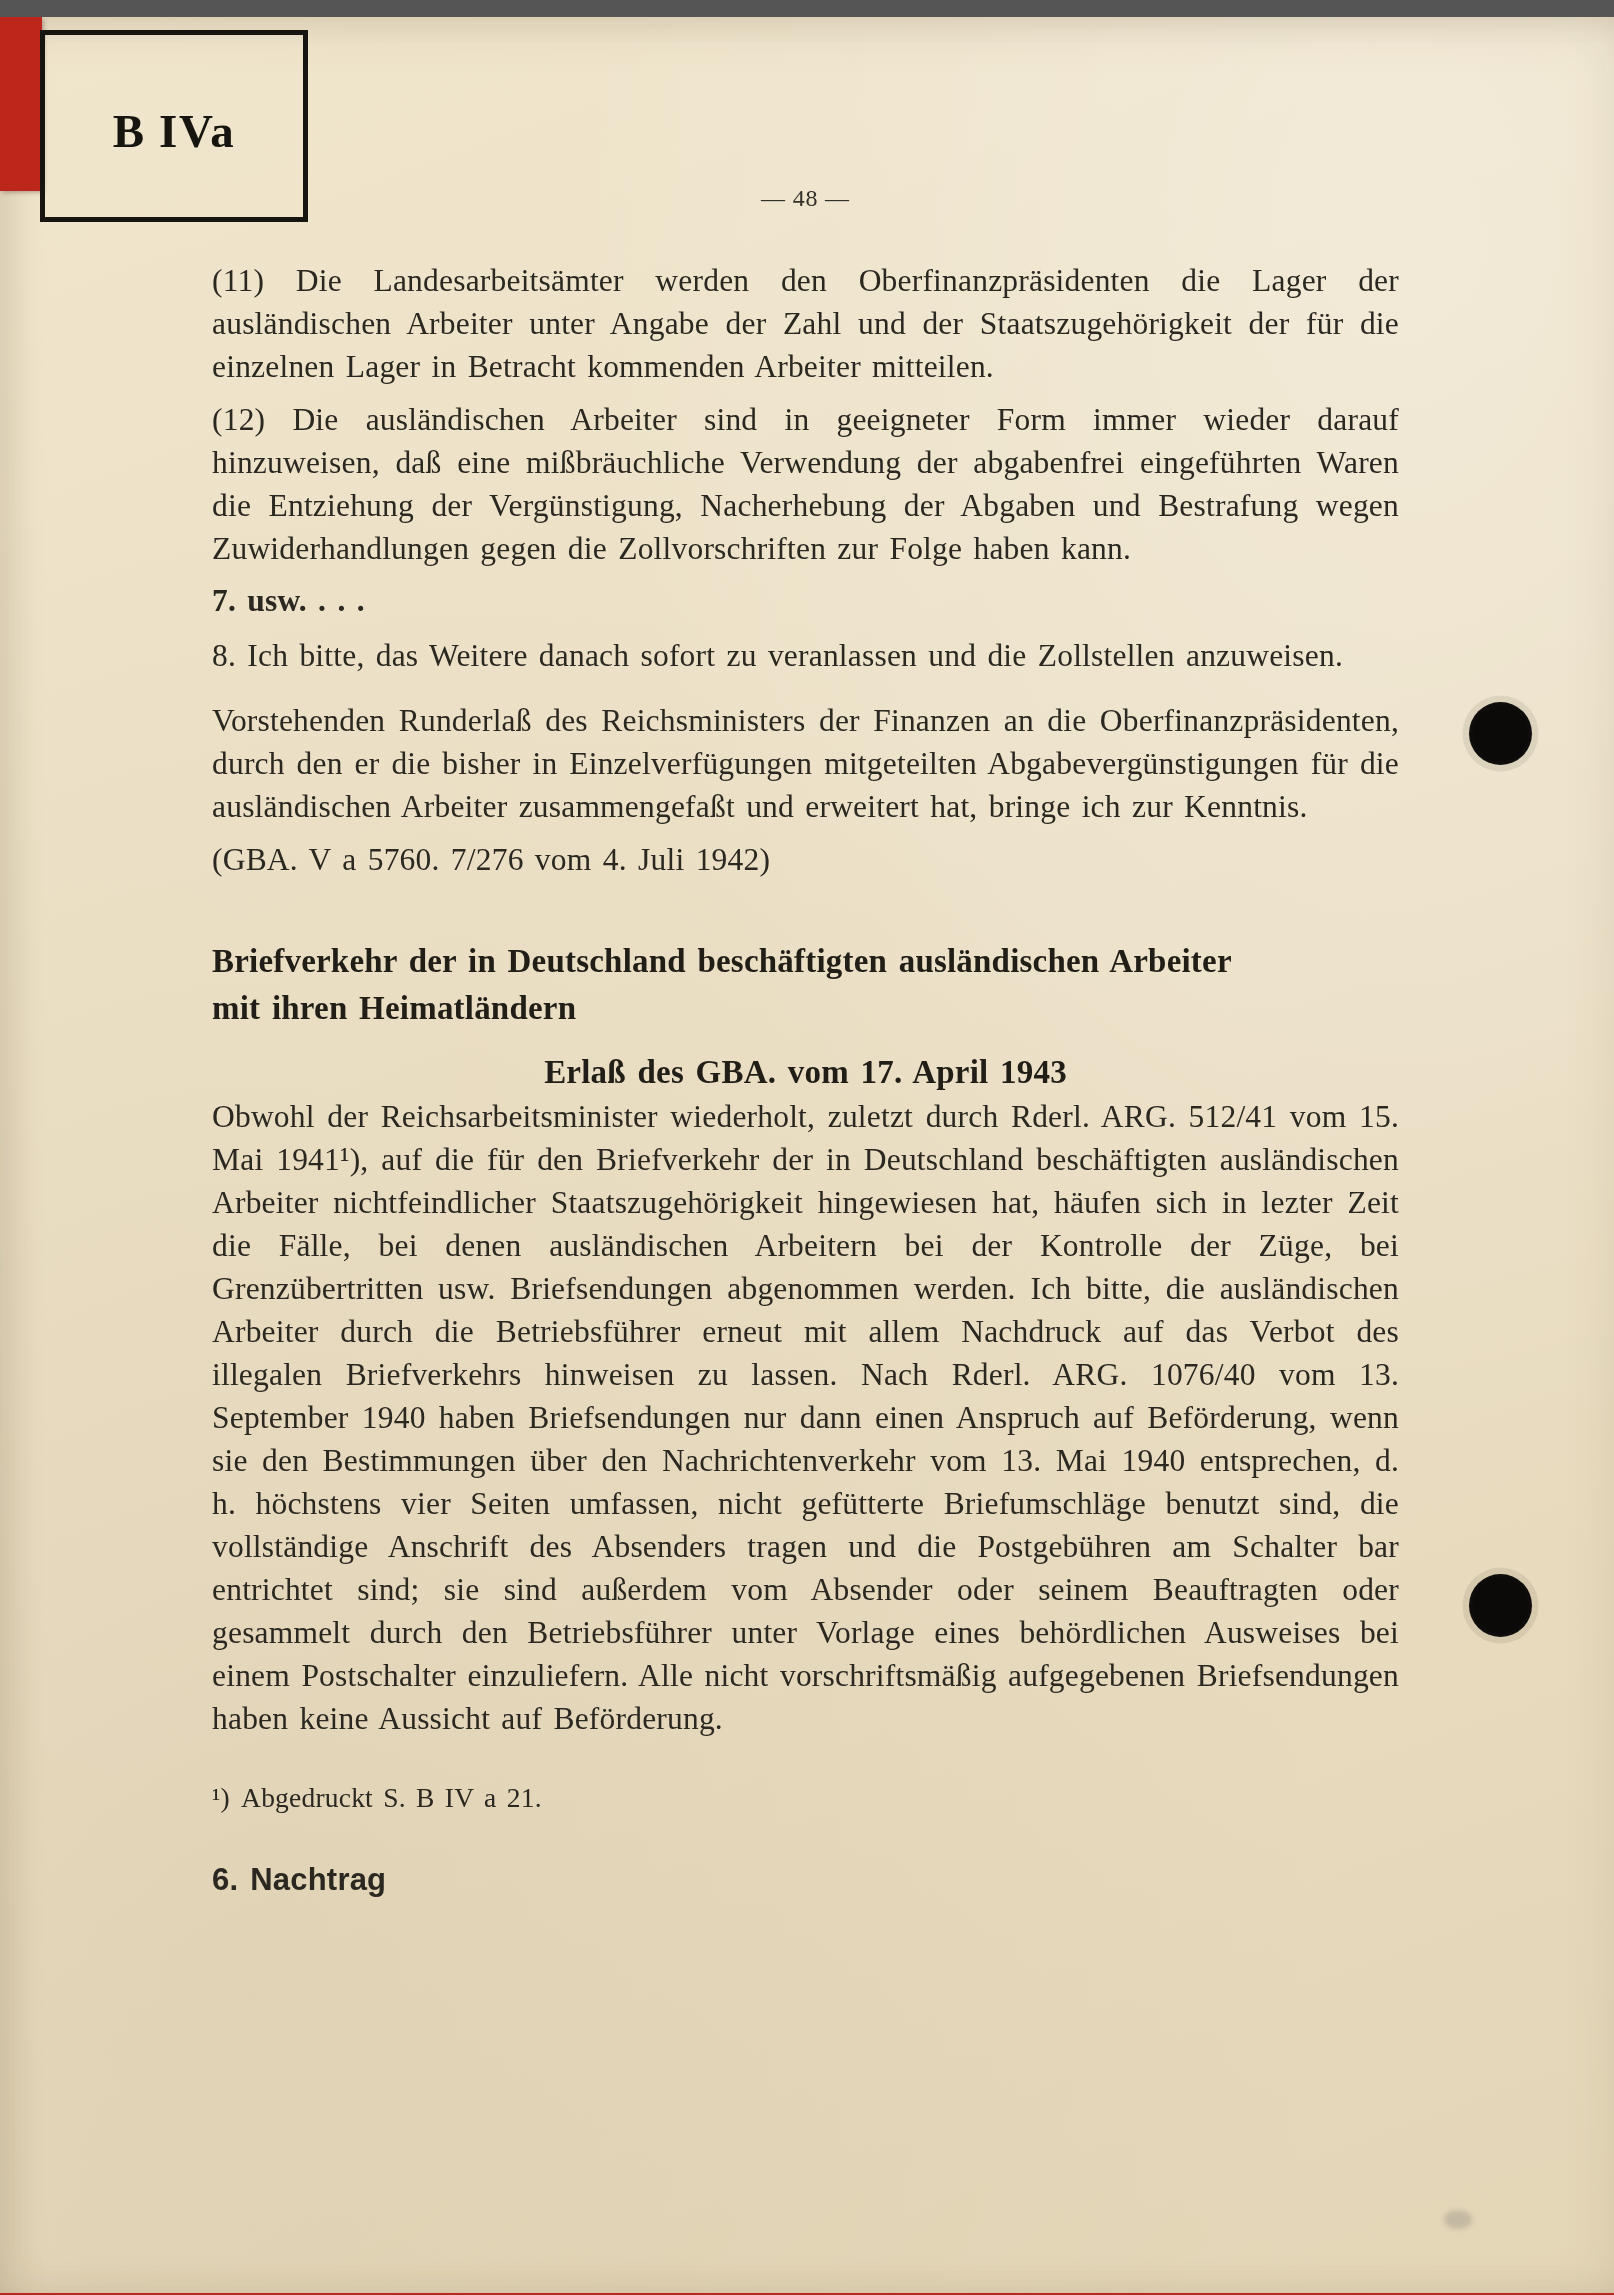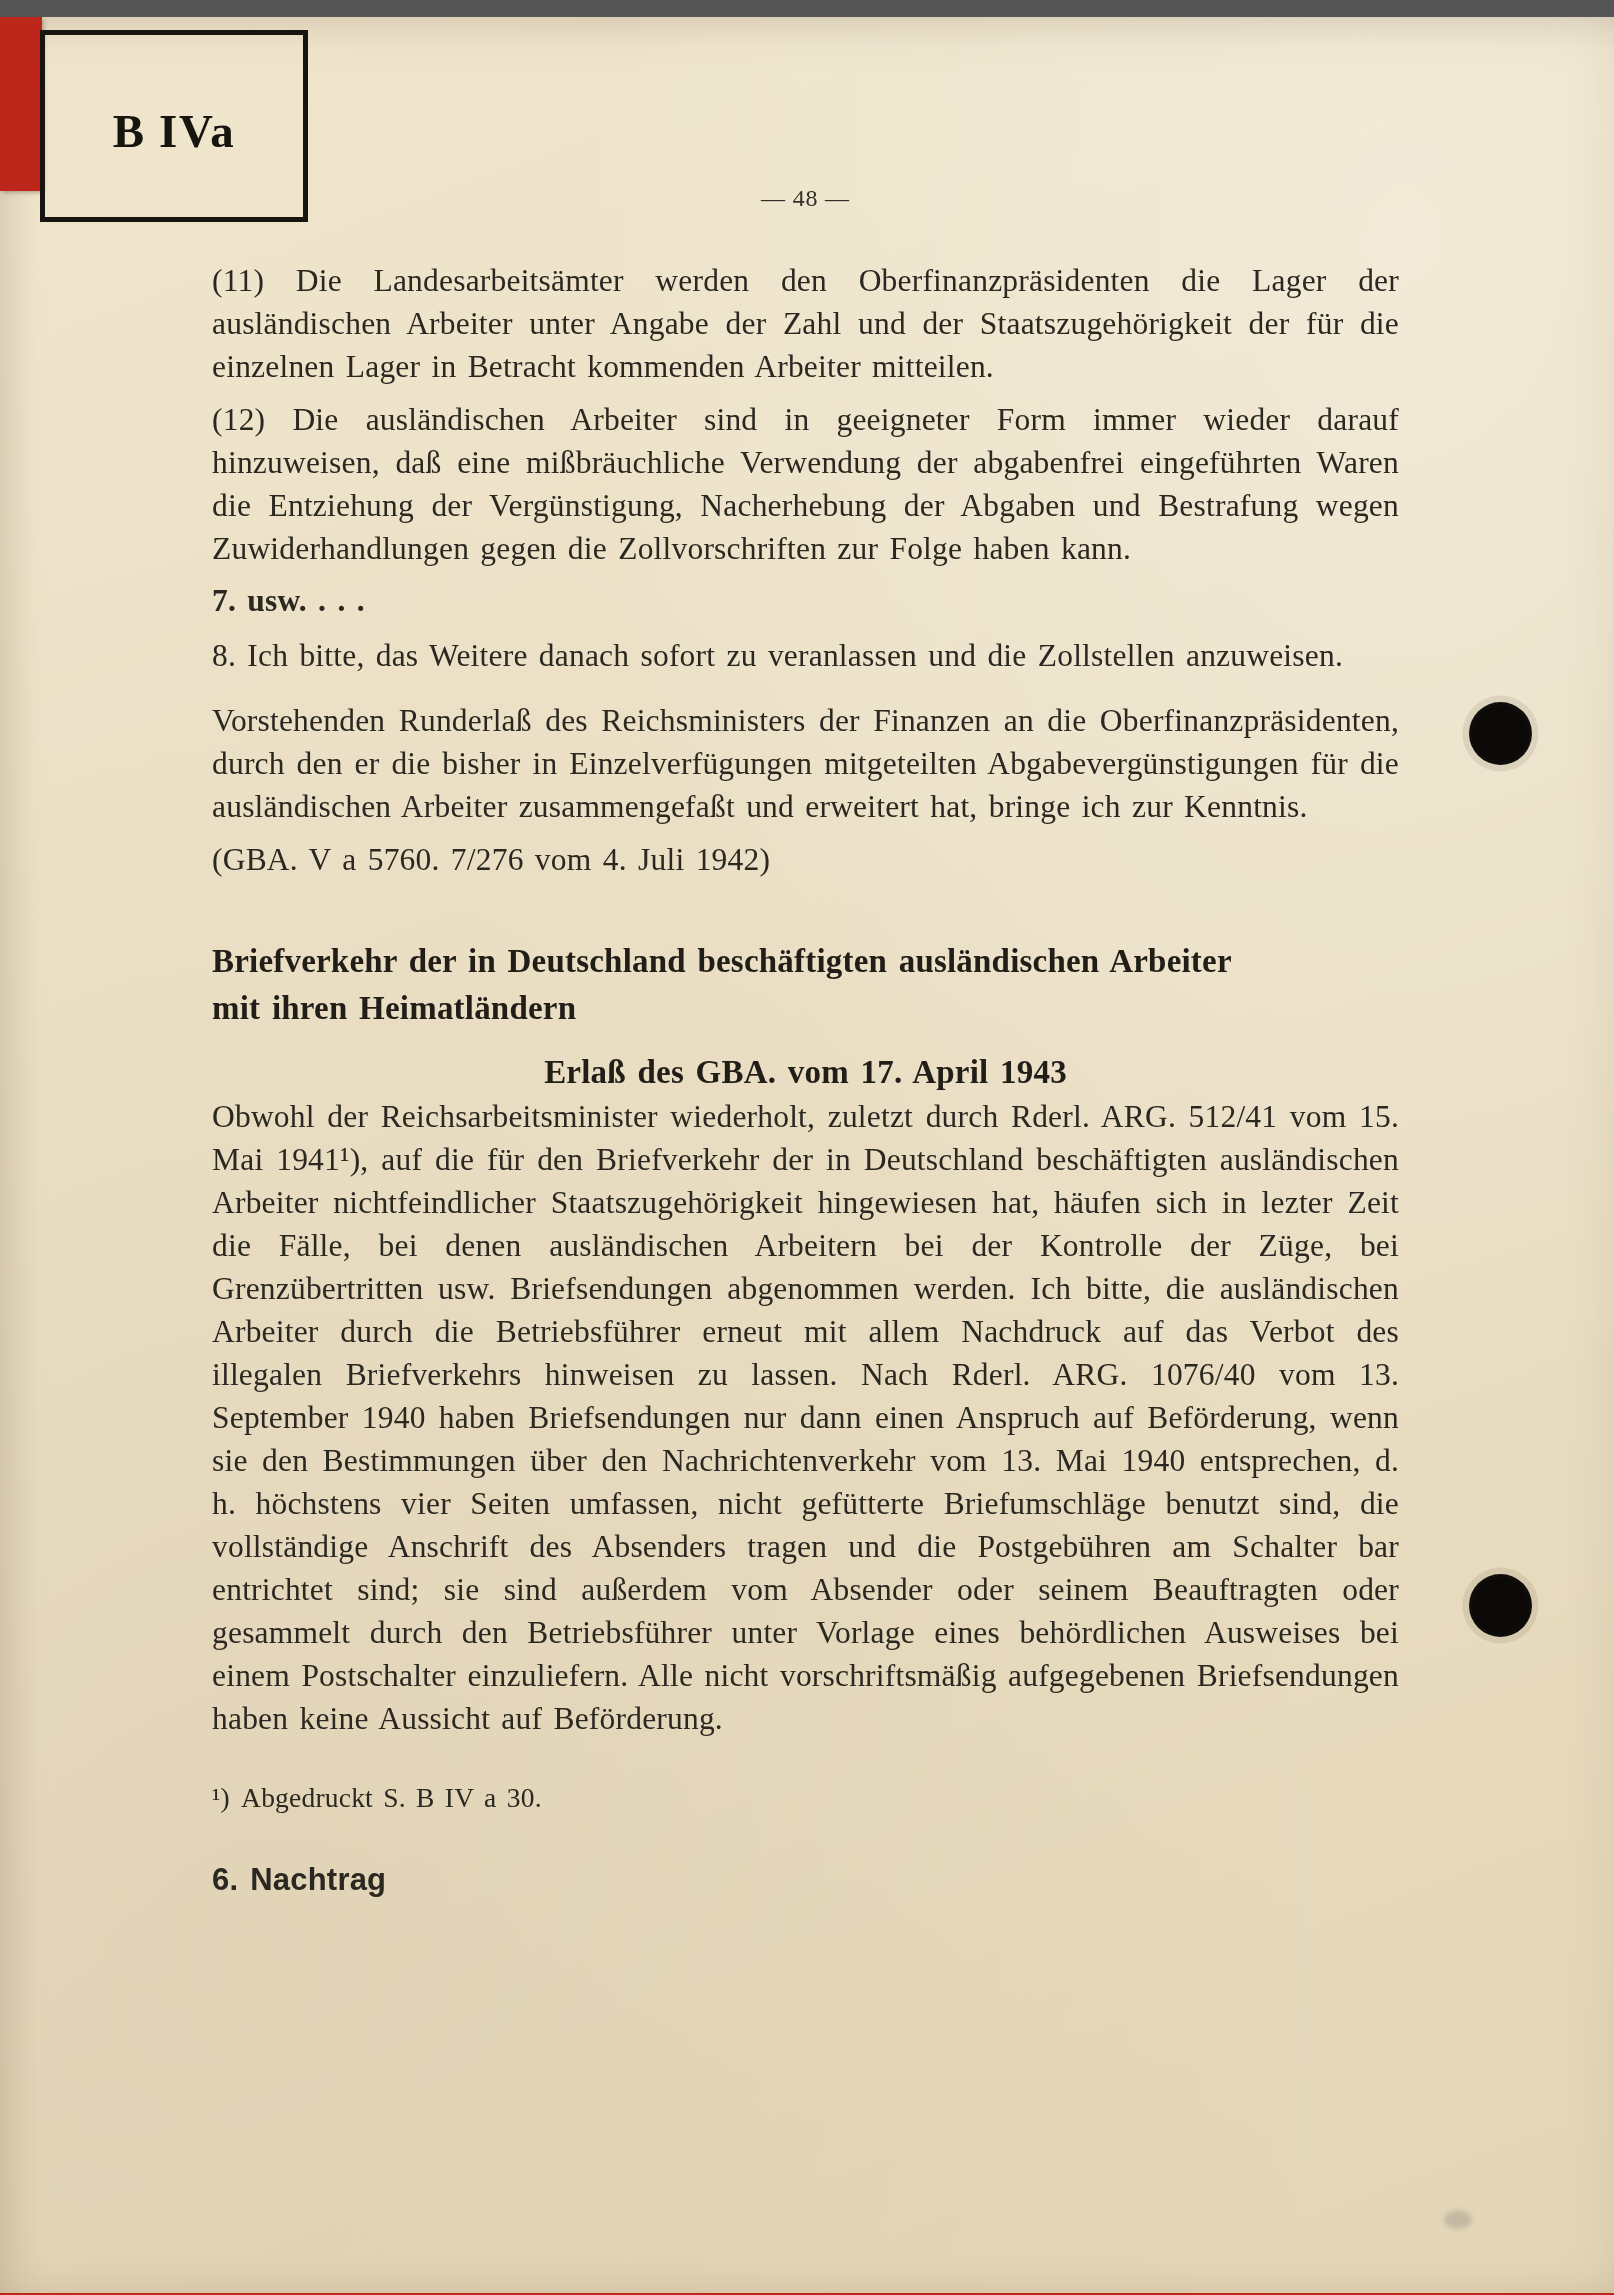--- a/index.html
+++ b/index.html
@@ -140,21 +140,21 @@
 
     <div class="section-heading">
       <div>Briefverkehr der in Deutschland beschäftigten ausländischen Arbeiter</div>
       <div>mit ihren Heimatländern</div>
     </div>
     <div class="section-subtitle">Erlaß des GBA. vom 17. April 1943</div>
 
     <p class="section-body">Obwohl der Reichsarbeitsminister wiederholt, zuletzt durch Rderl. ARG. 512/41 vom 15. Mai 1941¹), auf die für den Briefverkehr der in Deutschland beschäftigten ausländischen Arbeiter nichtfeindlicher Staatszugehörigkeit hingewiesen hat, häufen sich in lezter Zeit die Fälle, bei denen ausländischen Arbeitern bei der Kontrolle der Züge, bei Grenzübertritten usw. Briefsendungen abgenommen werden. Ich bitte, die ausländischen Arbeiter durch die Betriebsführer erneut mit allem Nachdruck auf das Verbot des illegalen Briefverkehrs hinweisen zu lassen. Nach Rderl. ARG. 1076/40 vom 13. September 1940 haben Briefsendungen nur dann einen Anspruch auf Beförderung, wenn sie den Bestimmungen über den Nachrichtenverkehr vom 13. Mai 1940 entsprechen, d. h. höchstens vier Seiten umfassen, nicht gefütterte Briefumschläge benutzt sind, die vollständige Anschrift des Absenders tragen und die Postgebühren am Schalter bar entrichtet sind; sie sind außerdem vom Absender oder seinem Beauftragten oder gesammelt durch den Betriebsführer unter Vorlage eines behördlichen Ausweises bei einem Postschalter einzuliefern. Alle nicht vorschriftsmäßig aufgegebenen Briefsendungen haben keine Aussicht auf Beförderung.</p>
 
     <div class="footnote">
-      <span class="fn-marker">¹)</span><span>Abgedruckt S.  B IV a  30.</span>
+      <span class="fn-marker">¹)</span><span>Abgedruckt S.  B IV a  21.</span>
     </div>
 
     <div class="supplement">6. Nachtrag</div>
 
   </div>
 
   <div class="hole hole-1"></div>
   <div class="hole hole-2"></div>
   <div class="smudge"></div>
 

